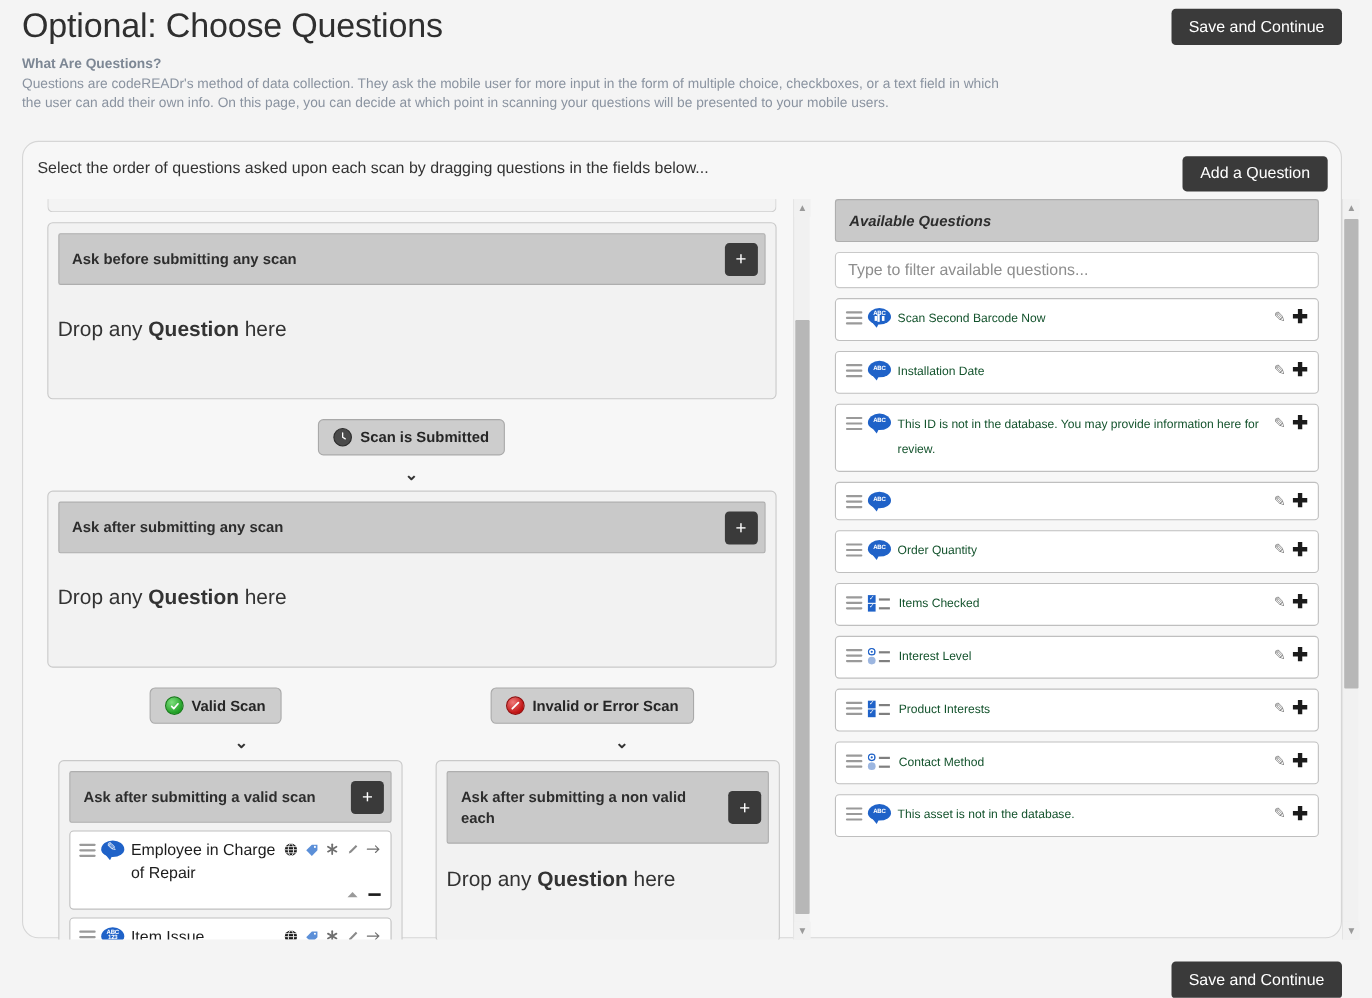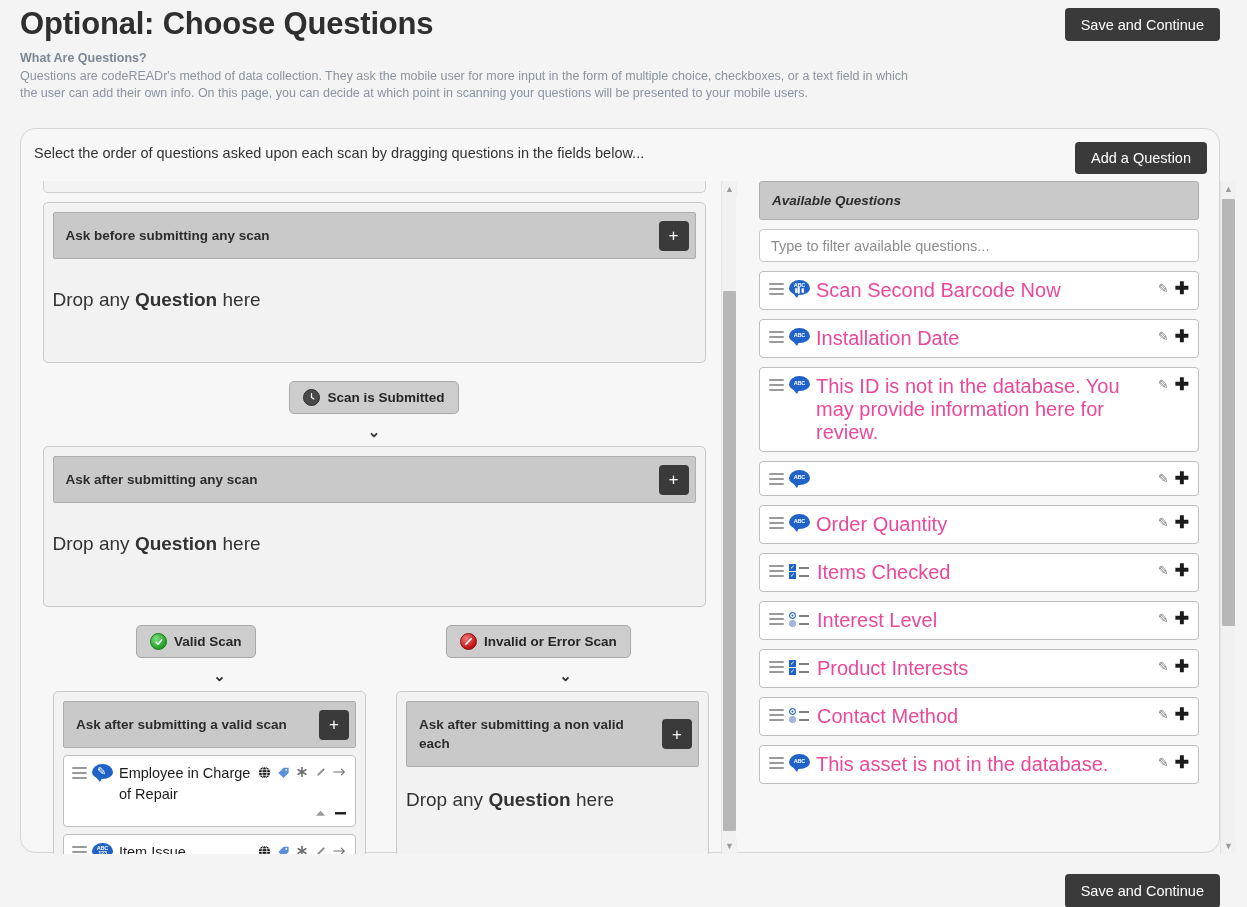--- a/index.html
+++ b/index.html
@@ -8,21 +8,21 @@
     width: 1247px; height: 907px;
     background: #f4f4f4;
     font-family: "Liberation Sans", sans-serif;
     overflow: hidden;
   }
   .page { position: relative; width: 1247px; height: 907px; }
 
   
   .page-title {
     position: absolute; left: 20px; top: 6px;
-    font-size: 31px; font-weight: 700; color: #2f2f2f;
+    font-size: 31px; font-weight: 400; color: #2f2f2f;
     letter-spacing: -0.2px;
   }
   .btn-dark {
     background: #3a3a3a; color: #fff; border: none; border-radius: 4px;
     font-family: "Liberation Sans", sans-serif;
     cursor: pointer; padding: 0 16px;
   }
   .save-top {
     position: absolute; right: 27px; top: 8px;
     height: 33px; font-size: 14.5px;
@@ -206,21 +206,21 @@
     border: 1px solid #c9c9c9; border-radius: 4px; padding: 0 11px;
     font-size: 14.5px; color: #333; background: #fff;
     font-family: "Liberation Sans", sans-serif;
   }
   .filter-input::placeholder { color: #8d8d8d; }
   .acard {
     width: 440px; margin: 9px auto 0 auto; background: #fff;
     border: 1px solid #bfbfbf; border-radius: 4px;
     padding: 7px 9px 7px 9px; position: relative; display: flex; align-items: flex-start;
   }
-  .acard .atext { font-size: 20px; color: #ec4899; line-height: 23px; flex: 1 1 auto; padding-right: 40px; }
+  .acard .atext { font-size: 11px; color: #14532d; line-height: 23px; flex: 1 1 auto; padding-right: 40px; }
   .acard .aright {
     position: absolute; right: 9px; top: 9px; display: flex; align-items: center; gap: 6px;
   }
   .plus-glyph { font-size: 17px; font-weight: bold; color: #1b1b1b; line-height: 14px; cursor: pointer; }
   .pencil-glyph { font-size: 13px; color: #808080; cursor: pointer; }
 
   svg { display: block; }
 </style>
 </head>
 <body>

